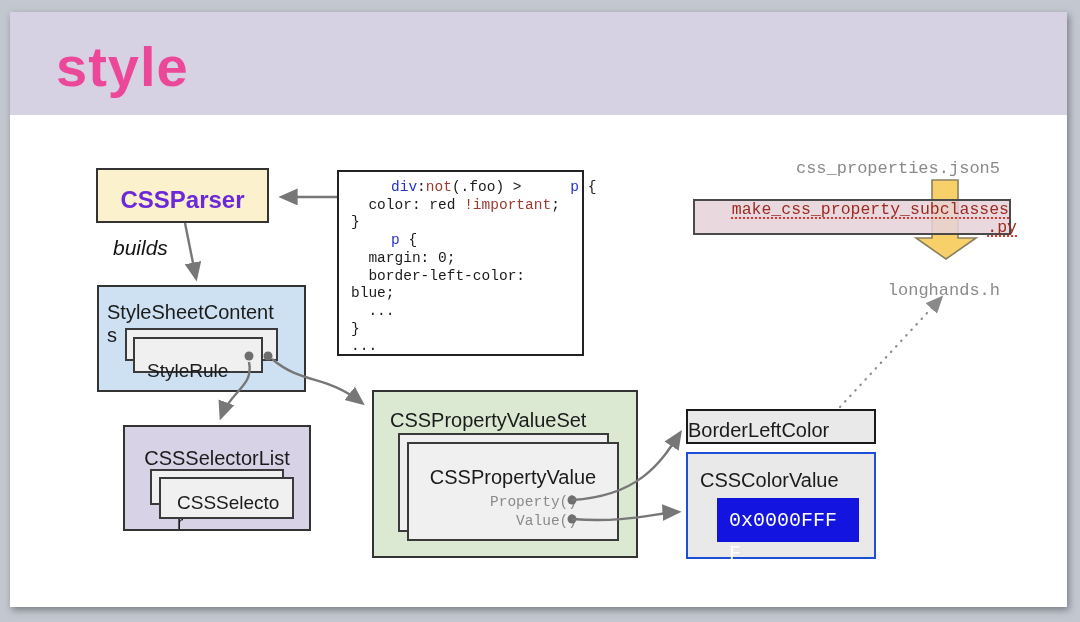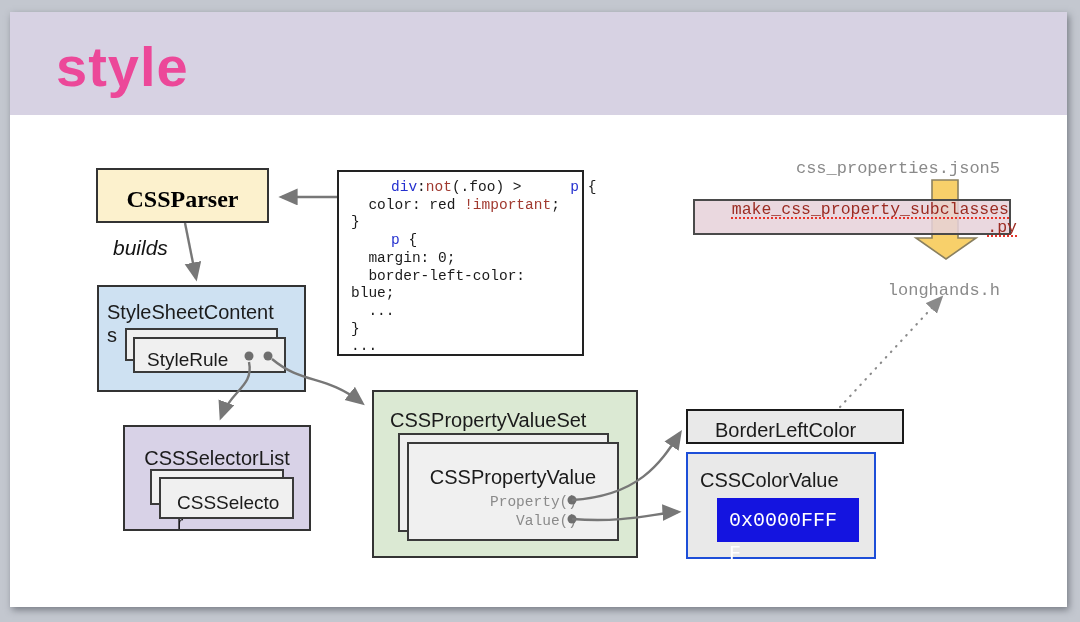--- a/index.html
+++ b/index.html
@@ -10,54 +10,54 @@
   
   .band{position:absolute;left:0;top:0;width:1057px;height:103px;background:#d7d2e3;}
   .slide-title{position:absolute;left:46px;top:22px;font-size:56px;font-weight:bold;color:#ec4899;letter-spacing:1px;}
   
   .node{position:absolute;box-sizing:border-box;border:2px solid #333;}
   .inner-card{position:absolute;box-sizing:border-box;border:2px solid #3a3a3a;background:#f0f0f0;}
   .lbl{color:#1b1b1b;font-size:20px;margin-top:8px;}
   
   .cssparser{left:86px;top:156px;width:173px;height:55px;background:#fcf1cd;
     display:flex;align-items:center;justify-content:center;}
-  .cssparser span{font-family:Liberation Serif, serif;font-weight:bold;font-size:24px;color:#000000;margin-top:8px;}
+  .cssparser span{font-family:Liberation Sans, sans-serif;font-weight:bold;font-size:24px;color:#6d28d9;margin-top:8px;}
   .builds{position:absolute;left:103px;top:224px;font-style:italic;font-size:21px;color:#141414;}
   
   .codebox{left:327px;top:158px;width:247px;height:186px;background:#fff;border:2px solid #222;
     padding:7px 0 0 12px;}
   .code-line{font-family:"Liberation Mono",monospace;font-size:14.5px;line-height:17.7px;white-space:pre;}
   .tok-plain{color:#1b1b1b;}
   .tok-sel{color:#2430cf;margin-left:40px;}
   .tok-imp{color:#a0392f;}
   
   .sheet{left:87px;top:273px;width:209px;height:107px;background:#cee1f2;}
   .sheet .title{position:absolute;left:8px;top:6px;width:176px;word-break:break-all;line-height:23px;}
   
   .card-lbl{font-size:19px;color:#1b1b1b;}
   .sr-back{left:115px;top:316px;width:153px;height:33px;}
-  .sr-front{left:123px;top:325px;width:153px;height:36px;padding:10px 0 0 12px;}
+  .sr-front{left:123px;top:325px;width:130px;height:36px;padding:21px 0 0 12px;}
   
   .sellist{left:113px;top:413px;width:188px;height:106px;background:#d8d2e7;}
   .sellist .title{position:absolute;left:0;top:12px;width:100%;text-align:center;}
   .sel-back{left:140px;top:457px;width:134px;height:36px;}
   .sel-front{left:149px;top:465px;width:135px;height:42px;padding:14px 0 0 16px;}
   .sel-front .wrap{width:104px;word-break:break-all;line-height:20px;}
   
   .pvset{left:362px;top:378px;width:266px;height:168px;background:#dbe9d3;}
   .pvset .title{position:absolute;left:16px;top:9px;}
   .pv-back{left:388px;top:421px;width:211px;height:99px;}
   .pv-front{left:397px;top:430px;width:212px;height:99px;}
   .pv-front .title{position:absolute;left:0;top:14px;width:100%;text-align:center;}
   .method{position:absolute;right:40px;font-family:"Liberation Mono",monospace;font-size:14.5px;color:#8a8a8a;}
   .m-prop{top:50px;}
   .m-val{top:69px;}
   
-  .blc{left:676px;top:397px;width:218px;height:35px;background:#e9e9e9;border:2px solid #1a1a1a;
-    display:flex;align-items:center;padding-left:27px;}
+  .blc{left:676px;top:397px;width:190px;height:35px;background:#e9e9e9;border:2px solid #1a1a1a;
+    display:flex;align-items:center;padding-left:0;}
   .ccv{left:676px;top:440px;width:190px;height:107px;background:#e9e9e9;border:2px solid #1d4ed8;}
   .ccv .title{position:absolute;left:12px;top:7px;}
   .bluechip{position:absolute;left:29px;top:44px;width:142px;height:44px;background:#1414e0;
     display:flex;align-items:center;}
   .bluechip span{font-family:"Liberation Mono",monospace;font-size:20px;color:#fff;padding-left:12px;}
   .chip-overflow{position:absolute;left:41px;top:88px;font-family:"Liberation Mono",monospace;
     font-size:20px;color:#fff;}
   
   .file-label{position:absolute;left:650px;width:340px;text-align:right;
     font-family:"Liberation Mono",monospace;font-size:17px;color:#8a8a8a;}

